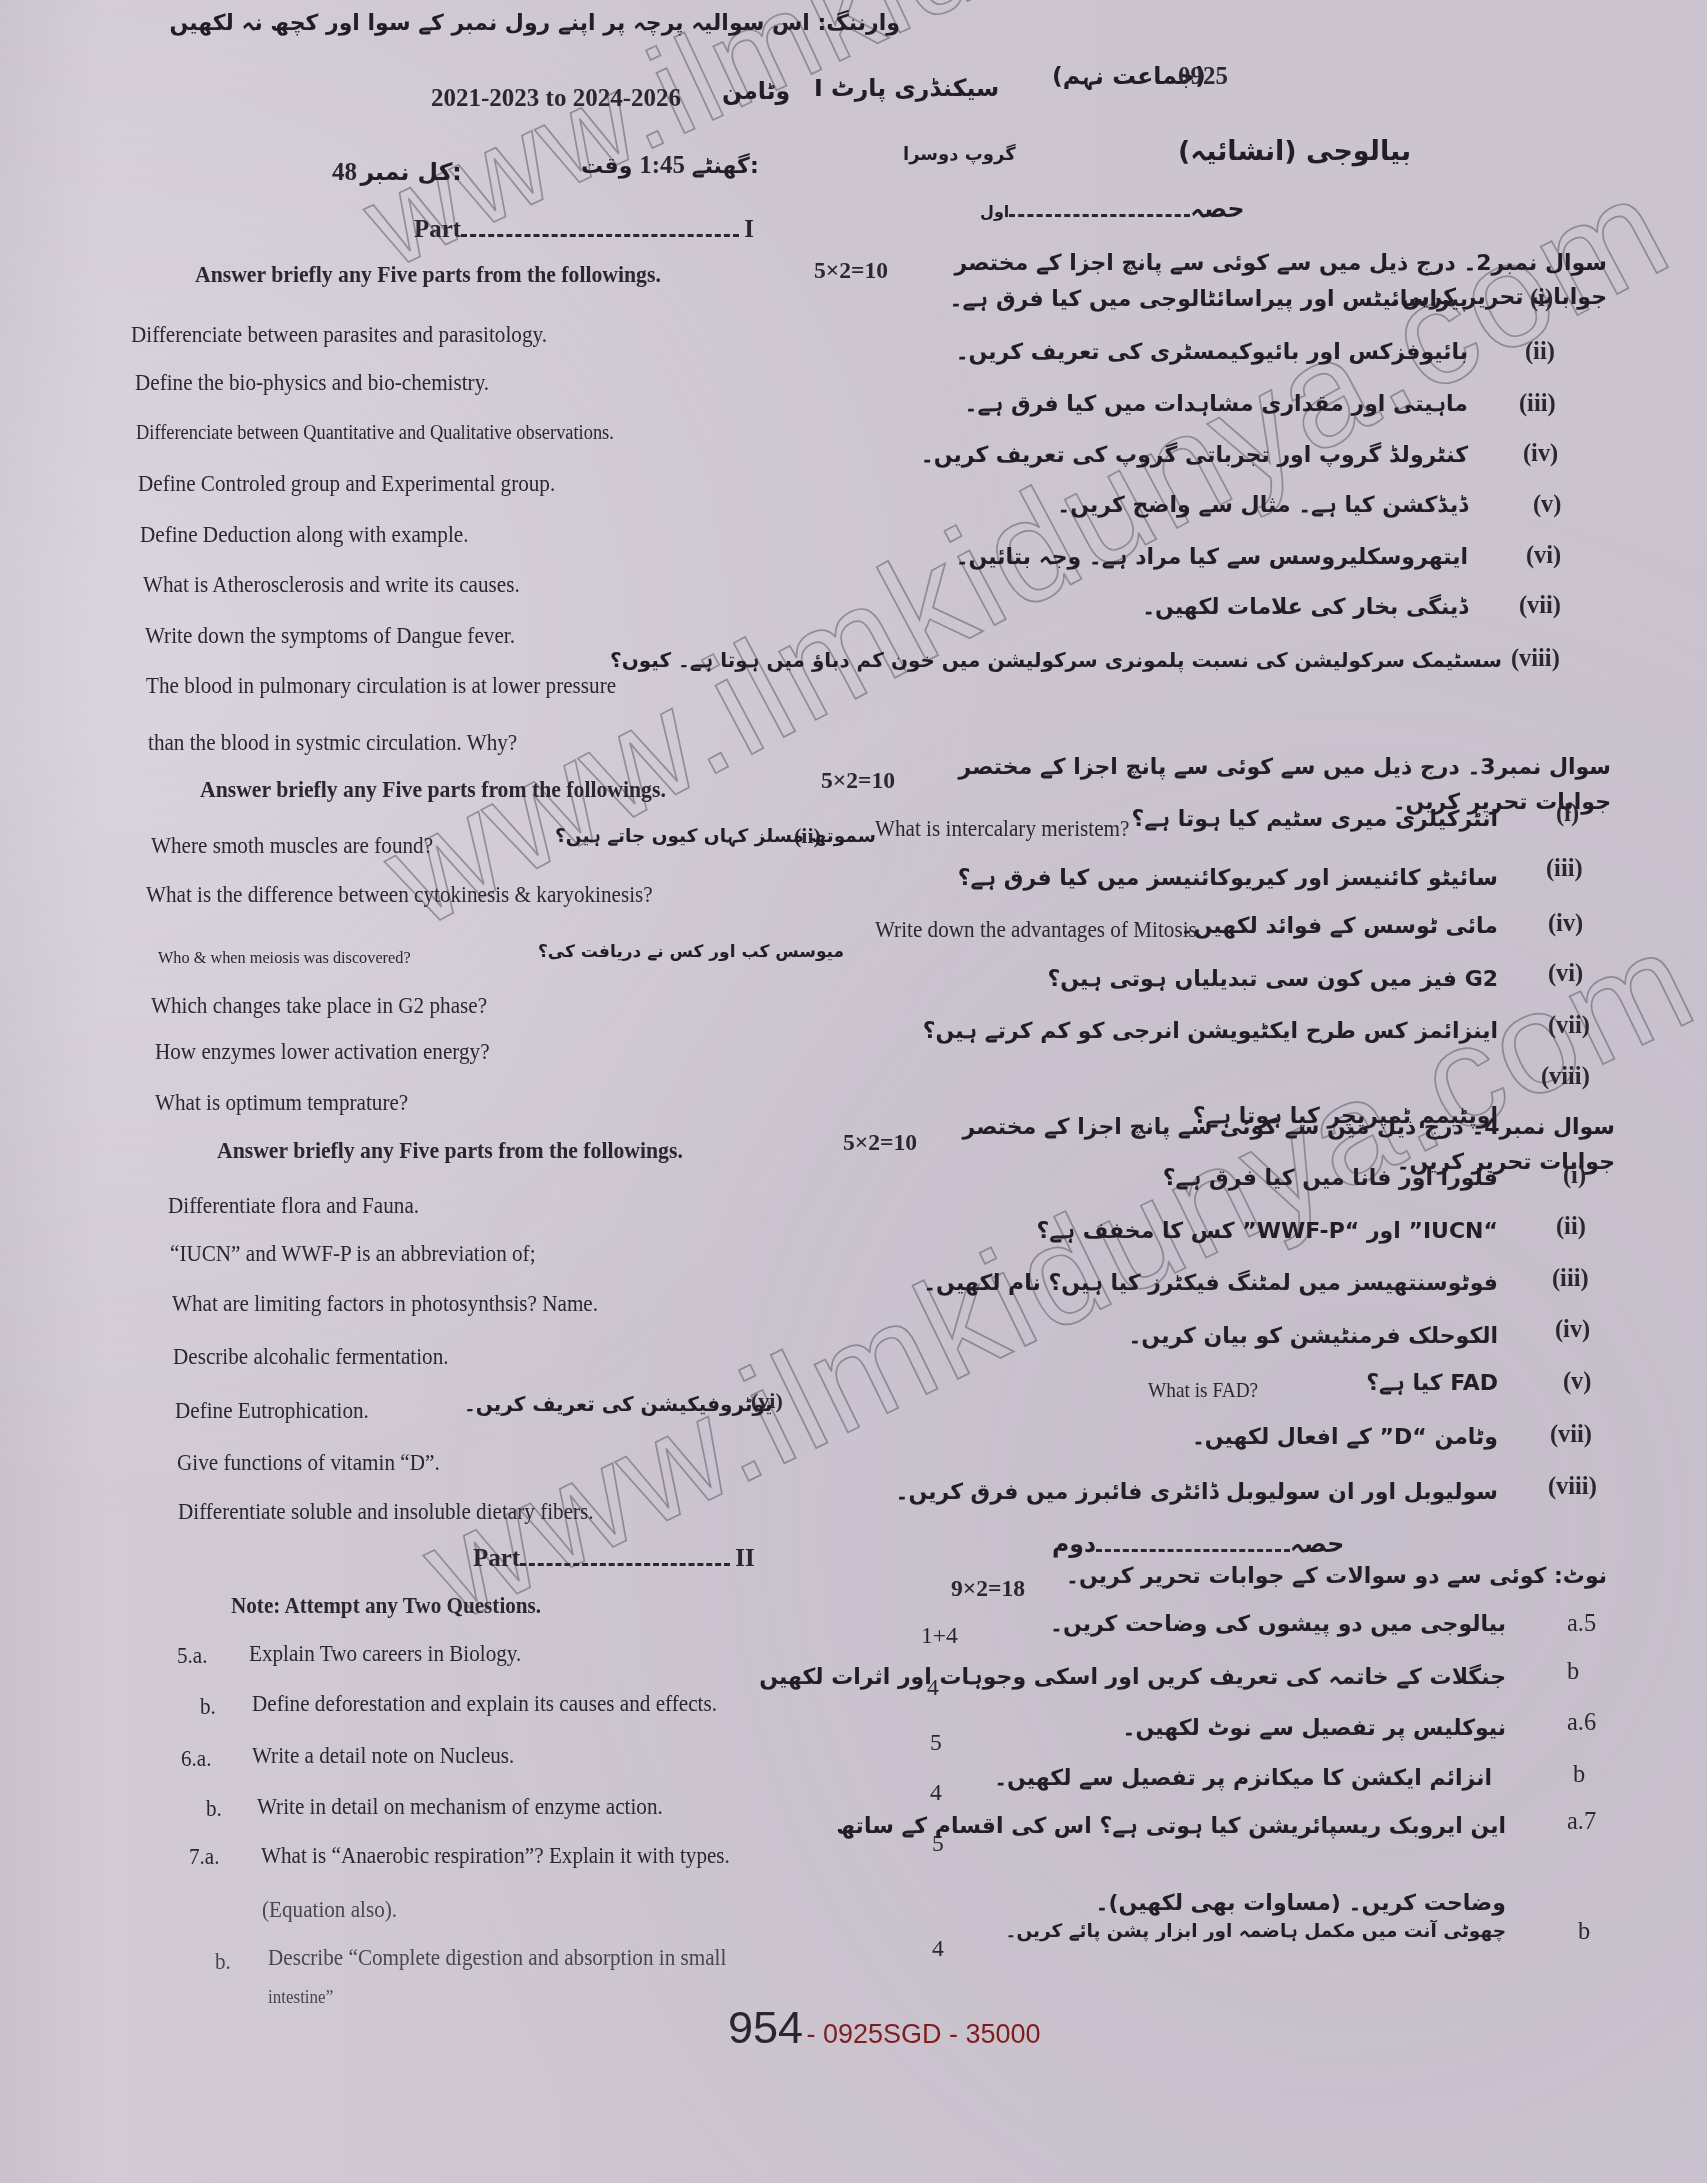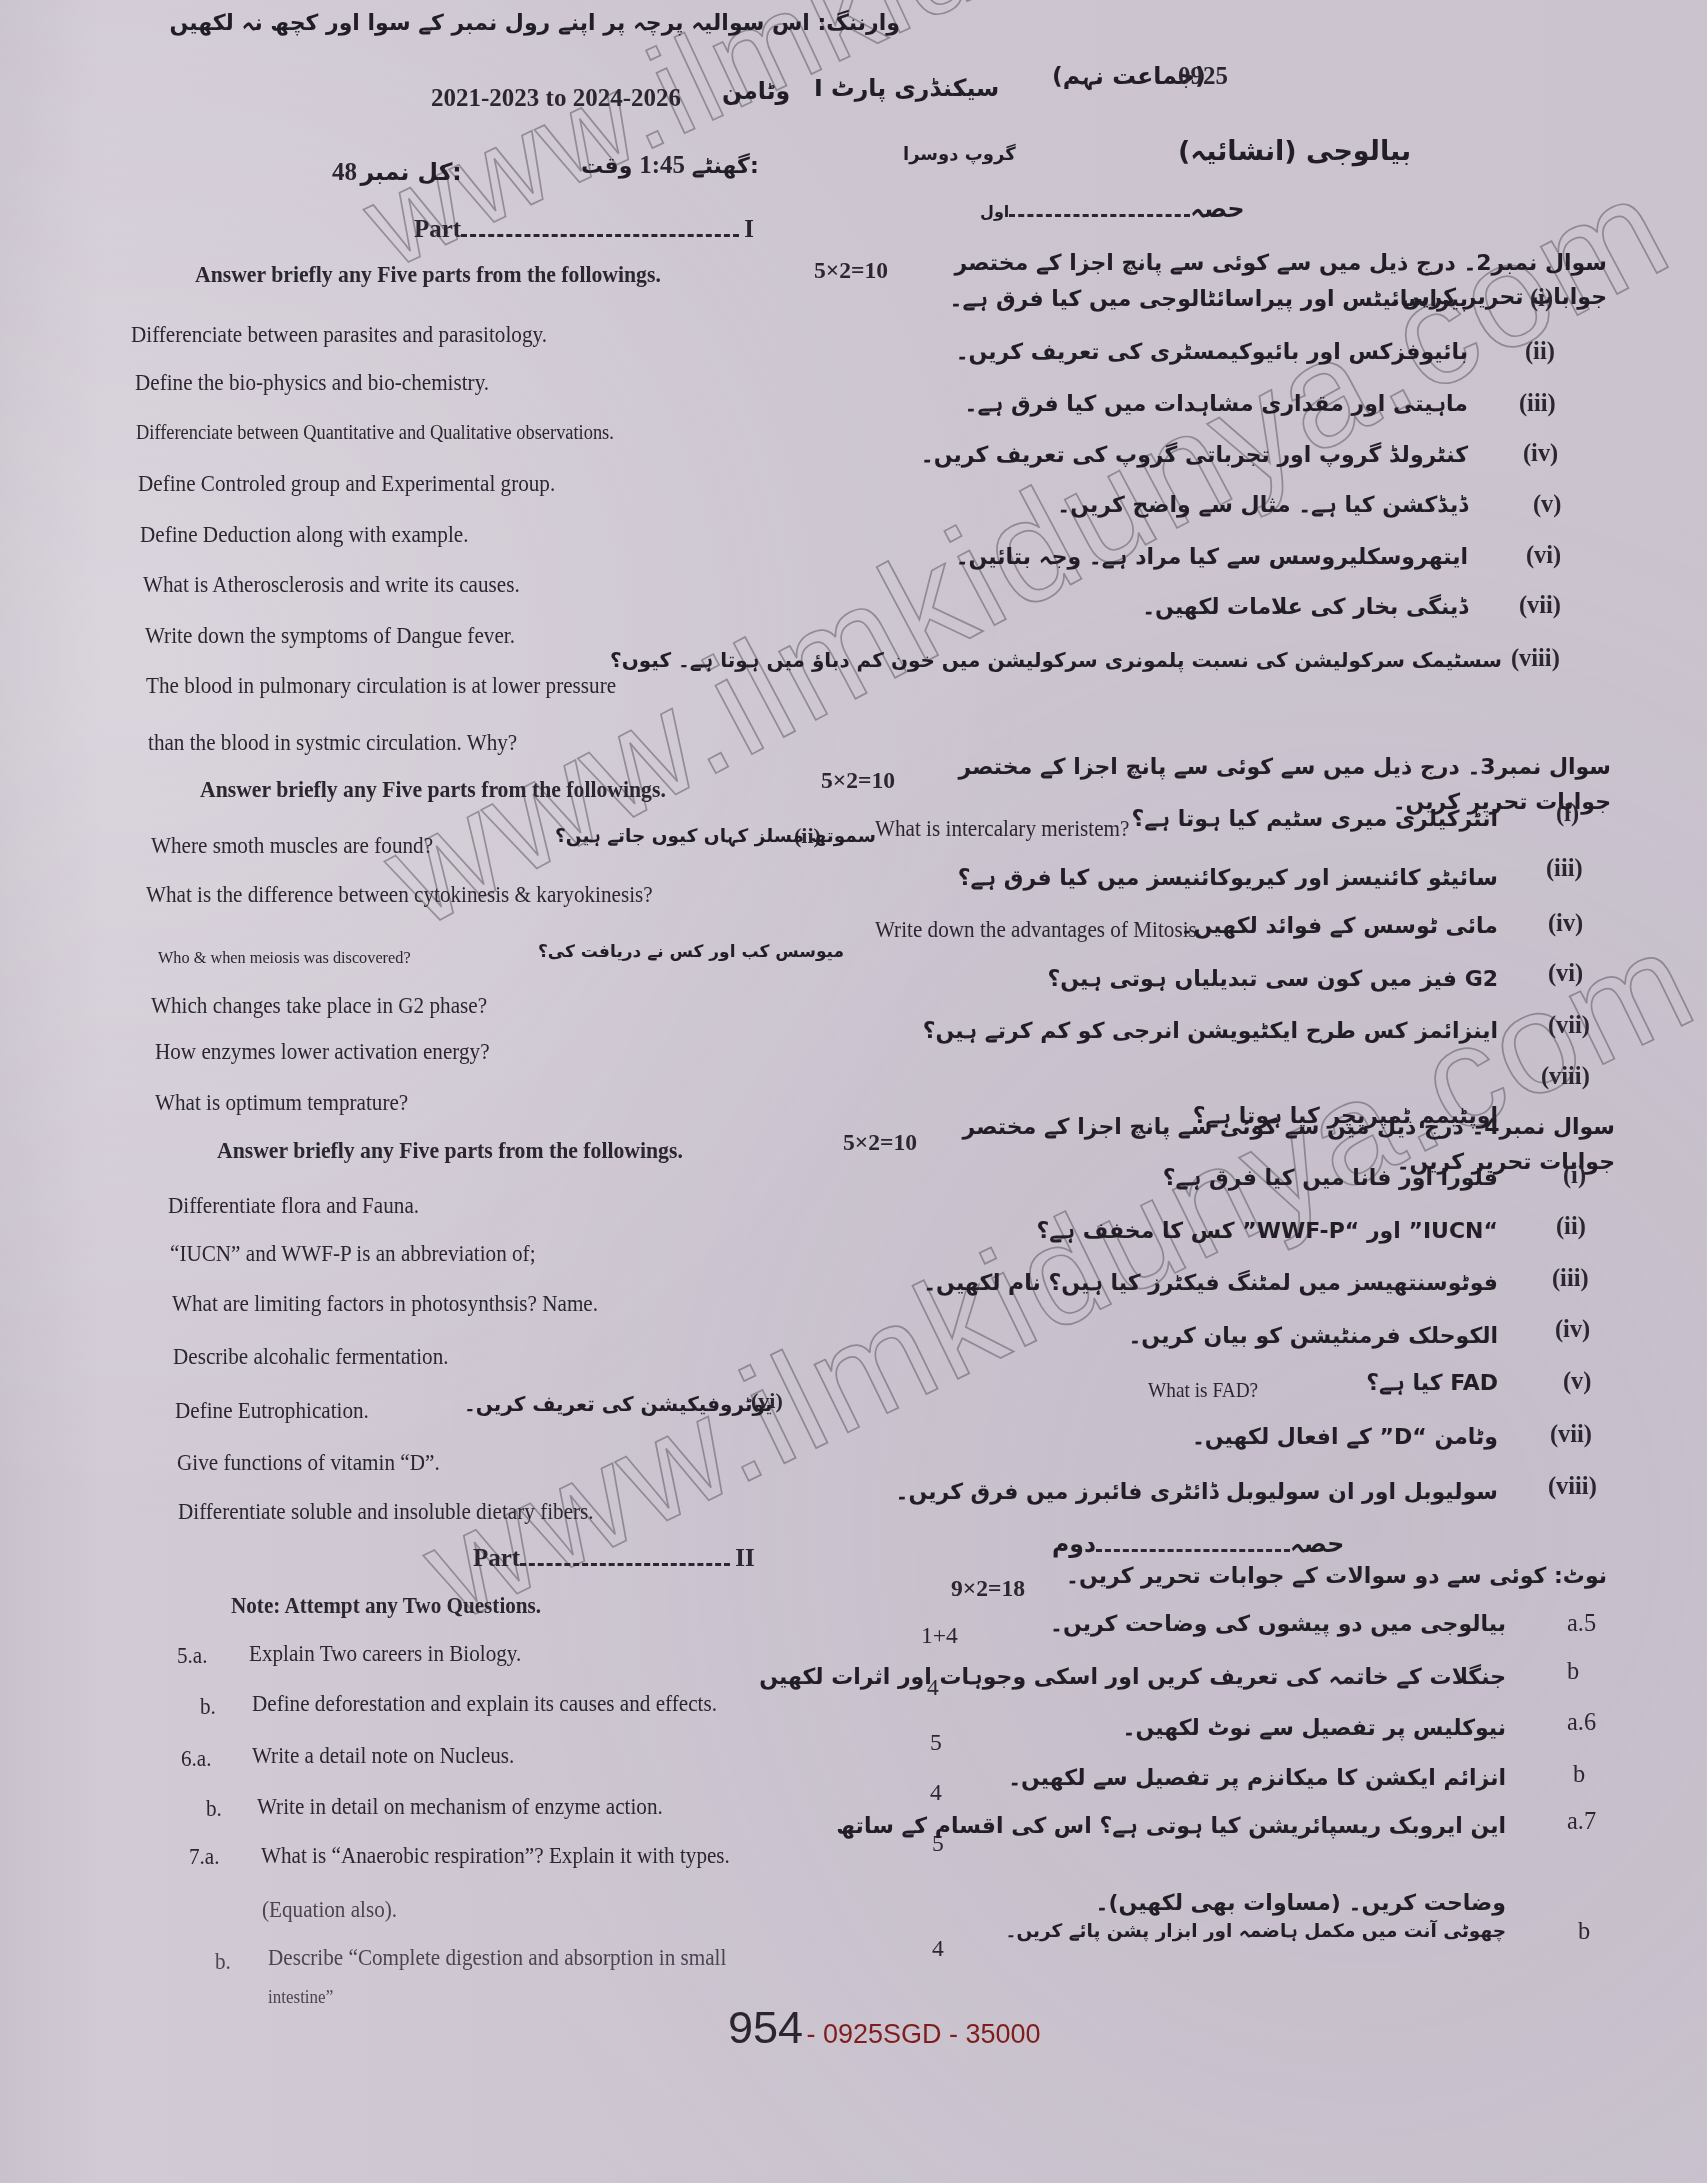--- a/index.html
+++ b/index.html
@@ -195,21 +195,21 @@
   <div class="abs en" style="left:181px; top:1746px;">6.a.</div>
   <div class="abs en" style="left:252px; top:1743px;">Write a detail note on Nucleus.</div>
   <div class="abs num" style="left:930px; top:1729px; font-weight:normal;">5</div>
   <div class="abs rn" style="left:1567px; top:1708px; font-weight:normal;">a.6</div>
   <div class="abs ur" style="right:202px; top:1715px;">نیوکلیس پر تفصیل سے نوٹ لکھیں۔</div>
 
   <div class="abs en" style="left:206px; top:1796px;">b.</div>
   <div class="abs en" style="left:257px; top:1794px;">Write in detail on mechanism of enzyme action.</div>
   <div class="abs num" style="left:930px; top:1779px; font-weight:normal;">4</div>
   <div class="abs rn" style="left:1573px; top:1760px; font-weight:normal;">b</div>
-  <div class="abs ur" style="right:202px; top:1765px;">انزائم ایکشن کا میکانزم پر تفصیل سے لکھیں۔</div>
+  <div class="abs ur" style="right:216px; top:1765px;">انزائم ایکشن کا میکانزم پر تفصیل سے لکھیں۔</div>
 
   <div class="abs en" style="left:189px; top:1844px;">7.a.</div>
   <div class="abs en" style="left:261px; top:1843px;">What is “Anaerobic respiration”? Explain it with types.</div>
   <div class="abs en" style="left:262px; top:1897px; color:#4a4550;">(Equation also).</div>
   <div class="abs num" style="left:932px; top:1830px; font-weight:normal;">5</div>
   <div class="abs rn" style="left:1567px; top:1807px; font-weight:normal;">a.7</div>
   <div class="abs ur" style="right:202px; top:1813px;">این ایروبک ریسپائریشن کیا ہوتی ہے؟ اس کی اقسام کے ساتھ</div>
   <div class="abs ur" style="right:202px; top:1864px;margin-top:26px;">وضاحت کریں۔ (مساوات بھی لکھیں)۔</div>
 
   <div class="abs en" style="left:215px; top:1949px; color:#4a4550;">b.</div>

